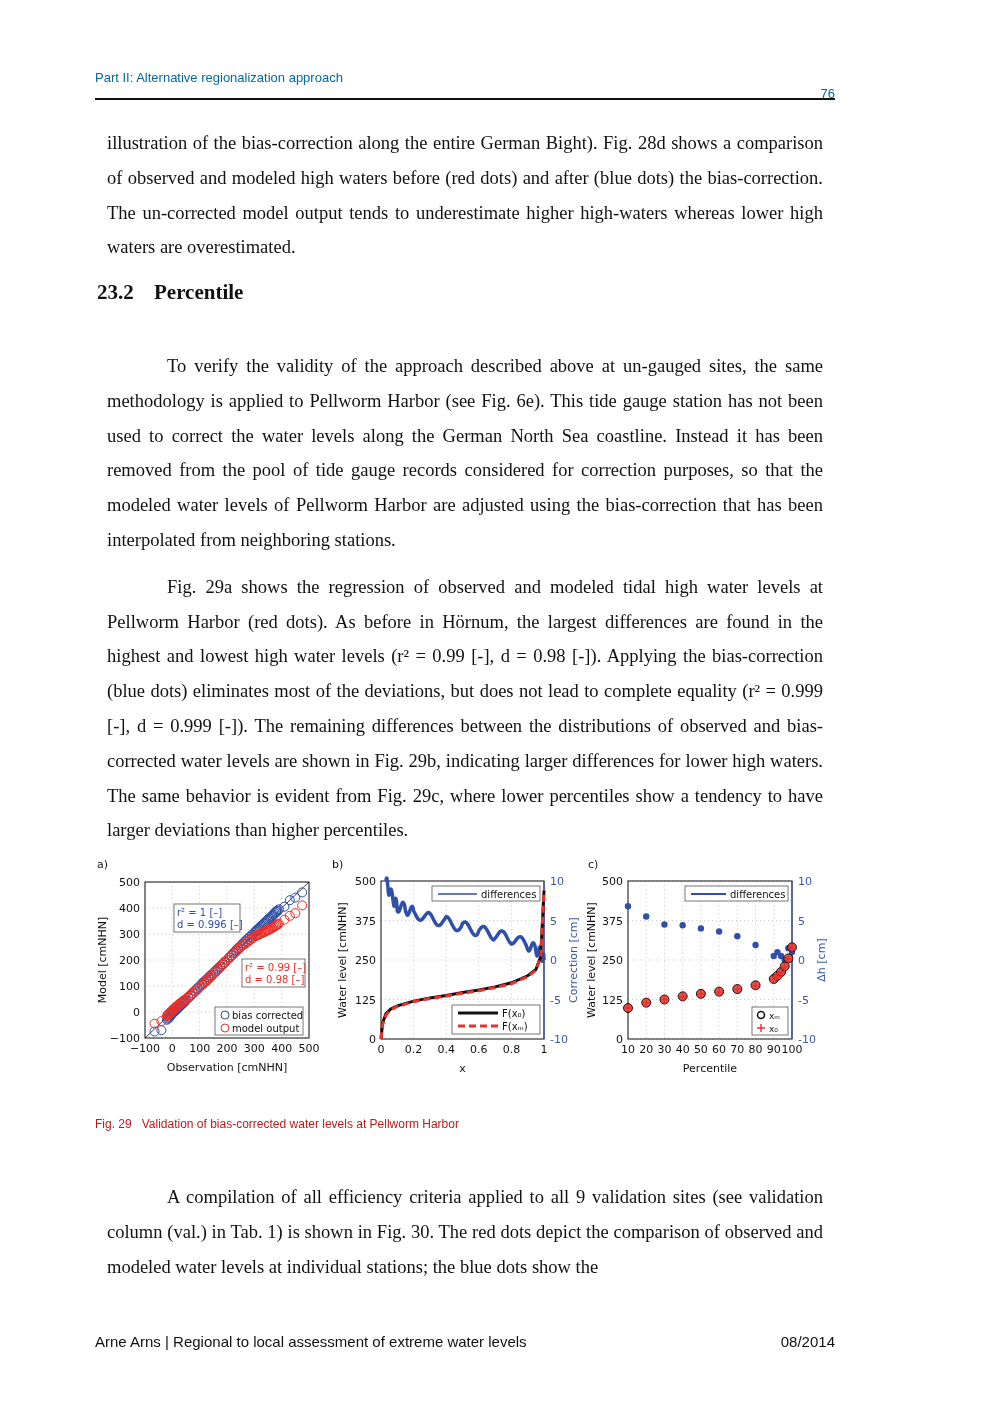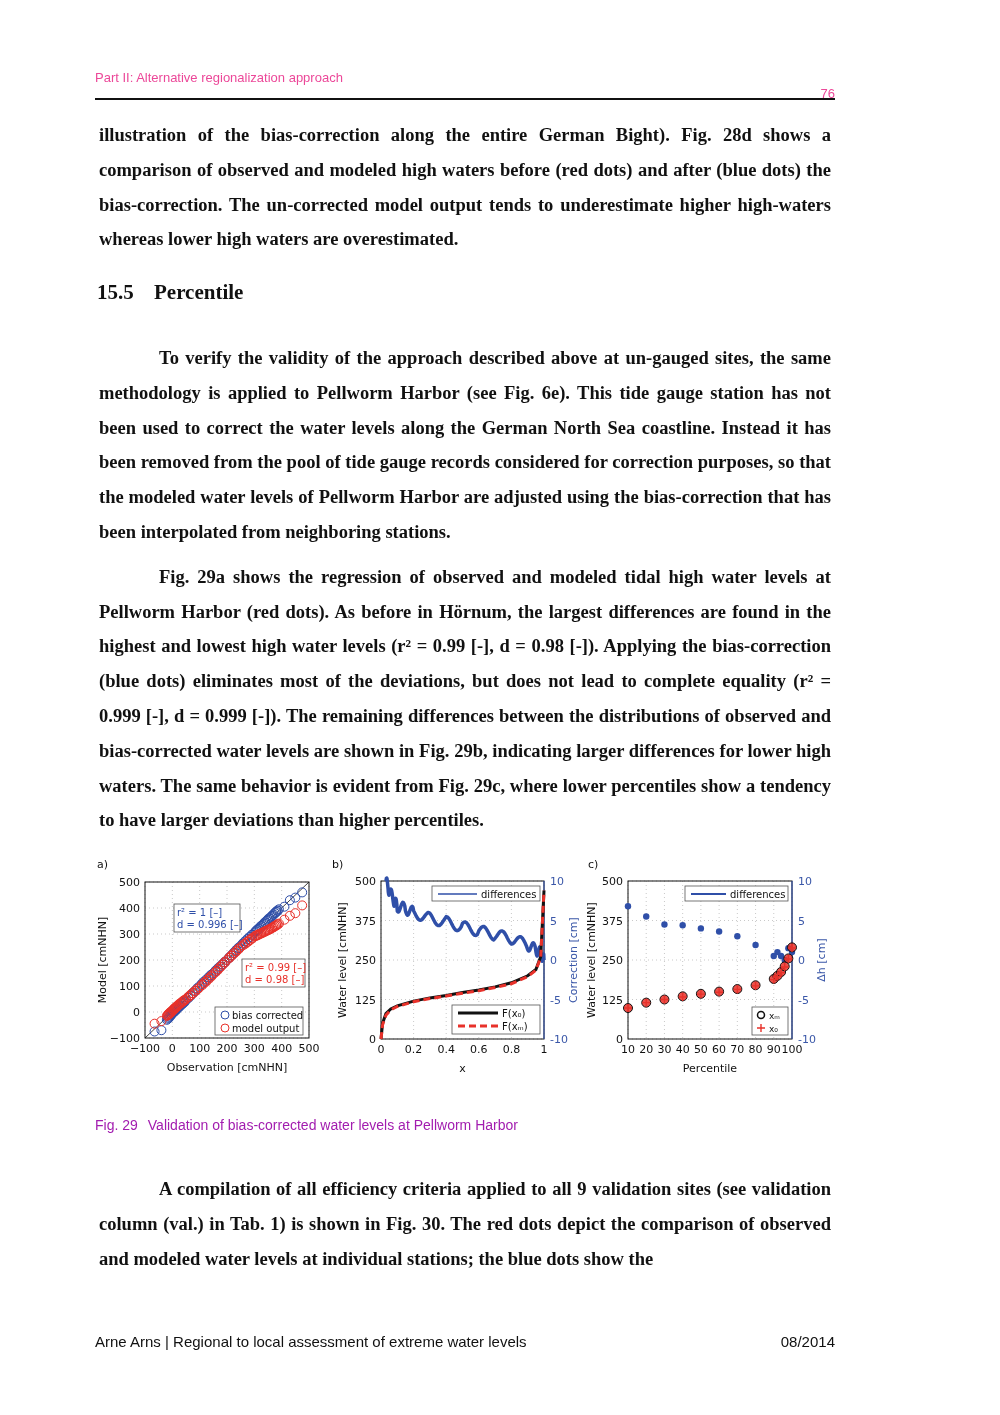--- a/index.html
+++ b/index.html
@@ -1,46 +1,46 @@
 <!DOCTYPE html>
 <html><head>
 <meta charset="utf-8">
 <style>
   html,body{margin:0;padding:0;background:#fff;}
   body{width:1000px;height:1415px;position:relative;overflow:hidden;}
-  .hdr{position:absolute;left:95px;top:70px;width:740px;font-family:"Liberation Sans",sans-serif;font-size:13px;color:#ec4899;}
+  .hdr{position:absolute;left:95px;top:70px;width:740px;font-family:"Liberation Sans",sans-serif;font-size:13px;color:#0369a1;}
   .hdr .pg{position:absolute;right:0;top:16px;}
   .hdr-rule{position:absolute;left:95px;top:98px;width:740px;height:1.5px;background:#111;}
   .body-text{position:absolute;left:95px;width:740px;font-family:"Liberation Serif",serif;font-size:18.5px;line-height:34.8px;color:#111;text-align:justify;}
-  .body-text p{margin:4px;font-weight:bold;}
+  .body-text p{margin:12px;}
   .indent{text-indent:60px;}
   .h2{position:absolute;left:97px;top:280px;font-family:"Liberation Serif",serif;font-weight:bold;font-size:21px;color:#111;}
   .h2 .num{display:inline-block;width:57px;}
   .fig{position:absolute;left:92px;top:855px;width:760px;height:230px;}
-  .caption{position:absolute;left:95px;top:1117px;font-family:"Liberation Sans",sans-serif;font-size:14px;color:#a21caf;}
+  .caption{position:absolute;left:95px;top:1117px;font-family:"Liberation Sans",sans-serif;font-size:12px;color:#b91c1c;}
   .caption .lbl{display:inline-block;margin-right:10px;}
   .ftr{position:absolute;left:95px;top:1333px;width:740px;font-family:"Liberation Sans",sans-serif;font-size:15px;color:#111;}
   .ftr .dt{position:absolute;right:0;top:0;text-align:right;}
   svg text{font-family:"DejaVu Sans",sans-serif;}
 </style>
 </head>
 <body>
 
 <div class="hdr">
   <span>Part II: Alternative regionalization approach</span>
   <span class="pg">76</span>
 </div>
 <div class="hdr-rule"></div>
 
 <div class="body-text" style="top:114px;">
   <p>illustration of the bias-correction along the entire German Bight). Fig. 28d shows a comparison of observed and modeled high waters before (red dots) and after (blue dots) the bias-correction. The un-corrected model output tends to underestimate higher high-waters whereas lower high waters are overestimated.</p>
 </div>
 
 <div class="h2">
-  <span class="num">15.5</span><span>Percentile</span>
+  <span class="num">23.2</span><span>Percentile</span>
 </div>
 
 <div class="body-text" style="top:337px;">
   <p class="indent">To verify the validity of the approach described above at un-gauged sites, the same methodology is applied to Pellworm Harbor (see Fig. 6e). This tide gauge station has not been used to correct the water levels along the German North Sea coastline. Instead it has been removed from the pool of tide gauge records considered for correction purposes, so that the modeled water levels of Pellworm Harbor are adjusted using the bias-correction that has been interpolated from neighboring stations.</p>
   <p class="indent" style="margin-top:10px;">Fig. 29a shows the regression of observed and modeled tidal high water levels at Pellworm Harbor (red dots). As before in Hörnum, the largest differences are found in the highest and lowest high water levels (r² = 0.99 [-], d = 0.98 [-]). Applying the bias-correction (blue dots) eliminates most of the deviations, but does not lead to complete equality (r² = 0.999 [-], d = 0.999 [-]). The remaining differences between the distributions of observed and bias-corrected water levels are shown in Fig. 29b, indicating larger differences for lower high waters. The same behavior is evident from Fig. 29c, where lower percentiles show a tendency to have larger deviations than higher percentiles.</p>
 </div>
 
 <svg class="fig" viewBox="0 0 760 230" width="760" height="230">
   <g id="pa">
       <text x="5" y="13" font-size="11" fill="#111">a)</text>

